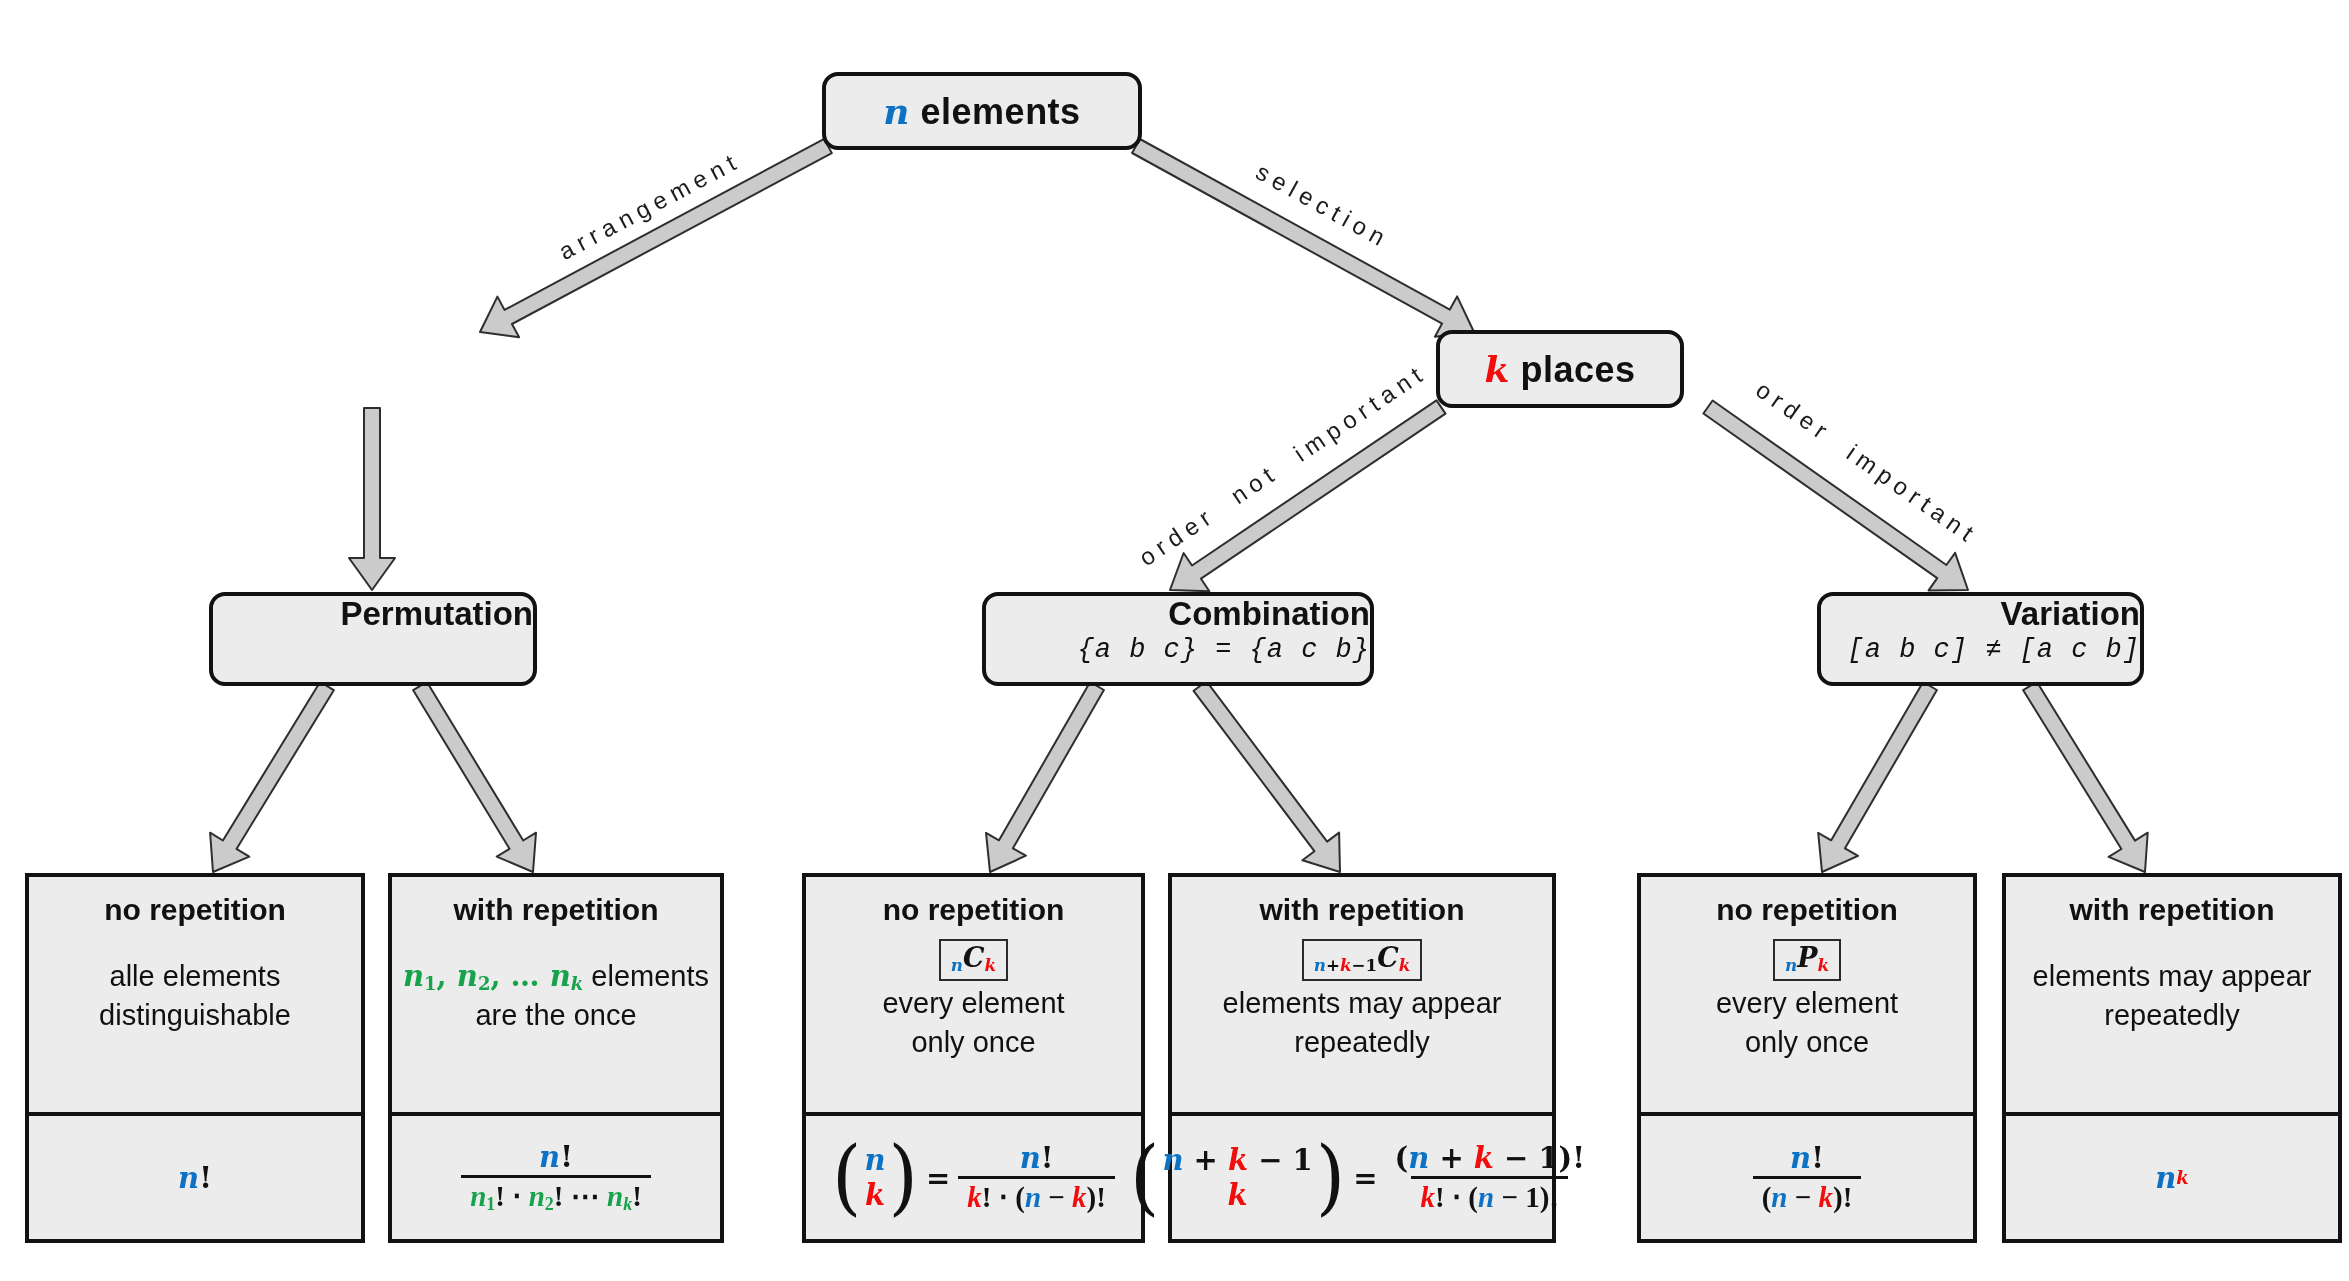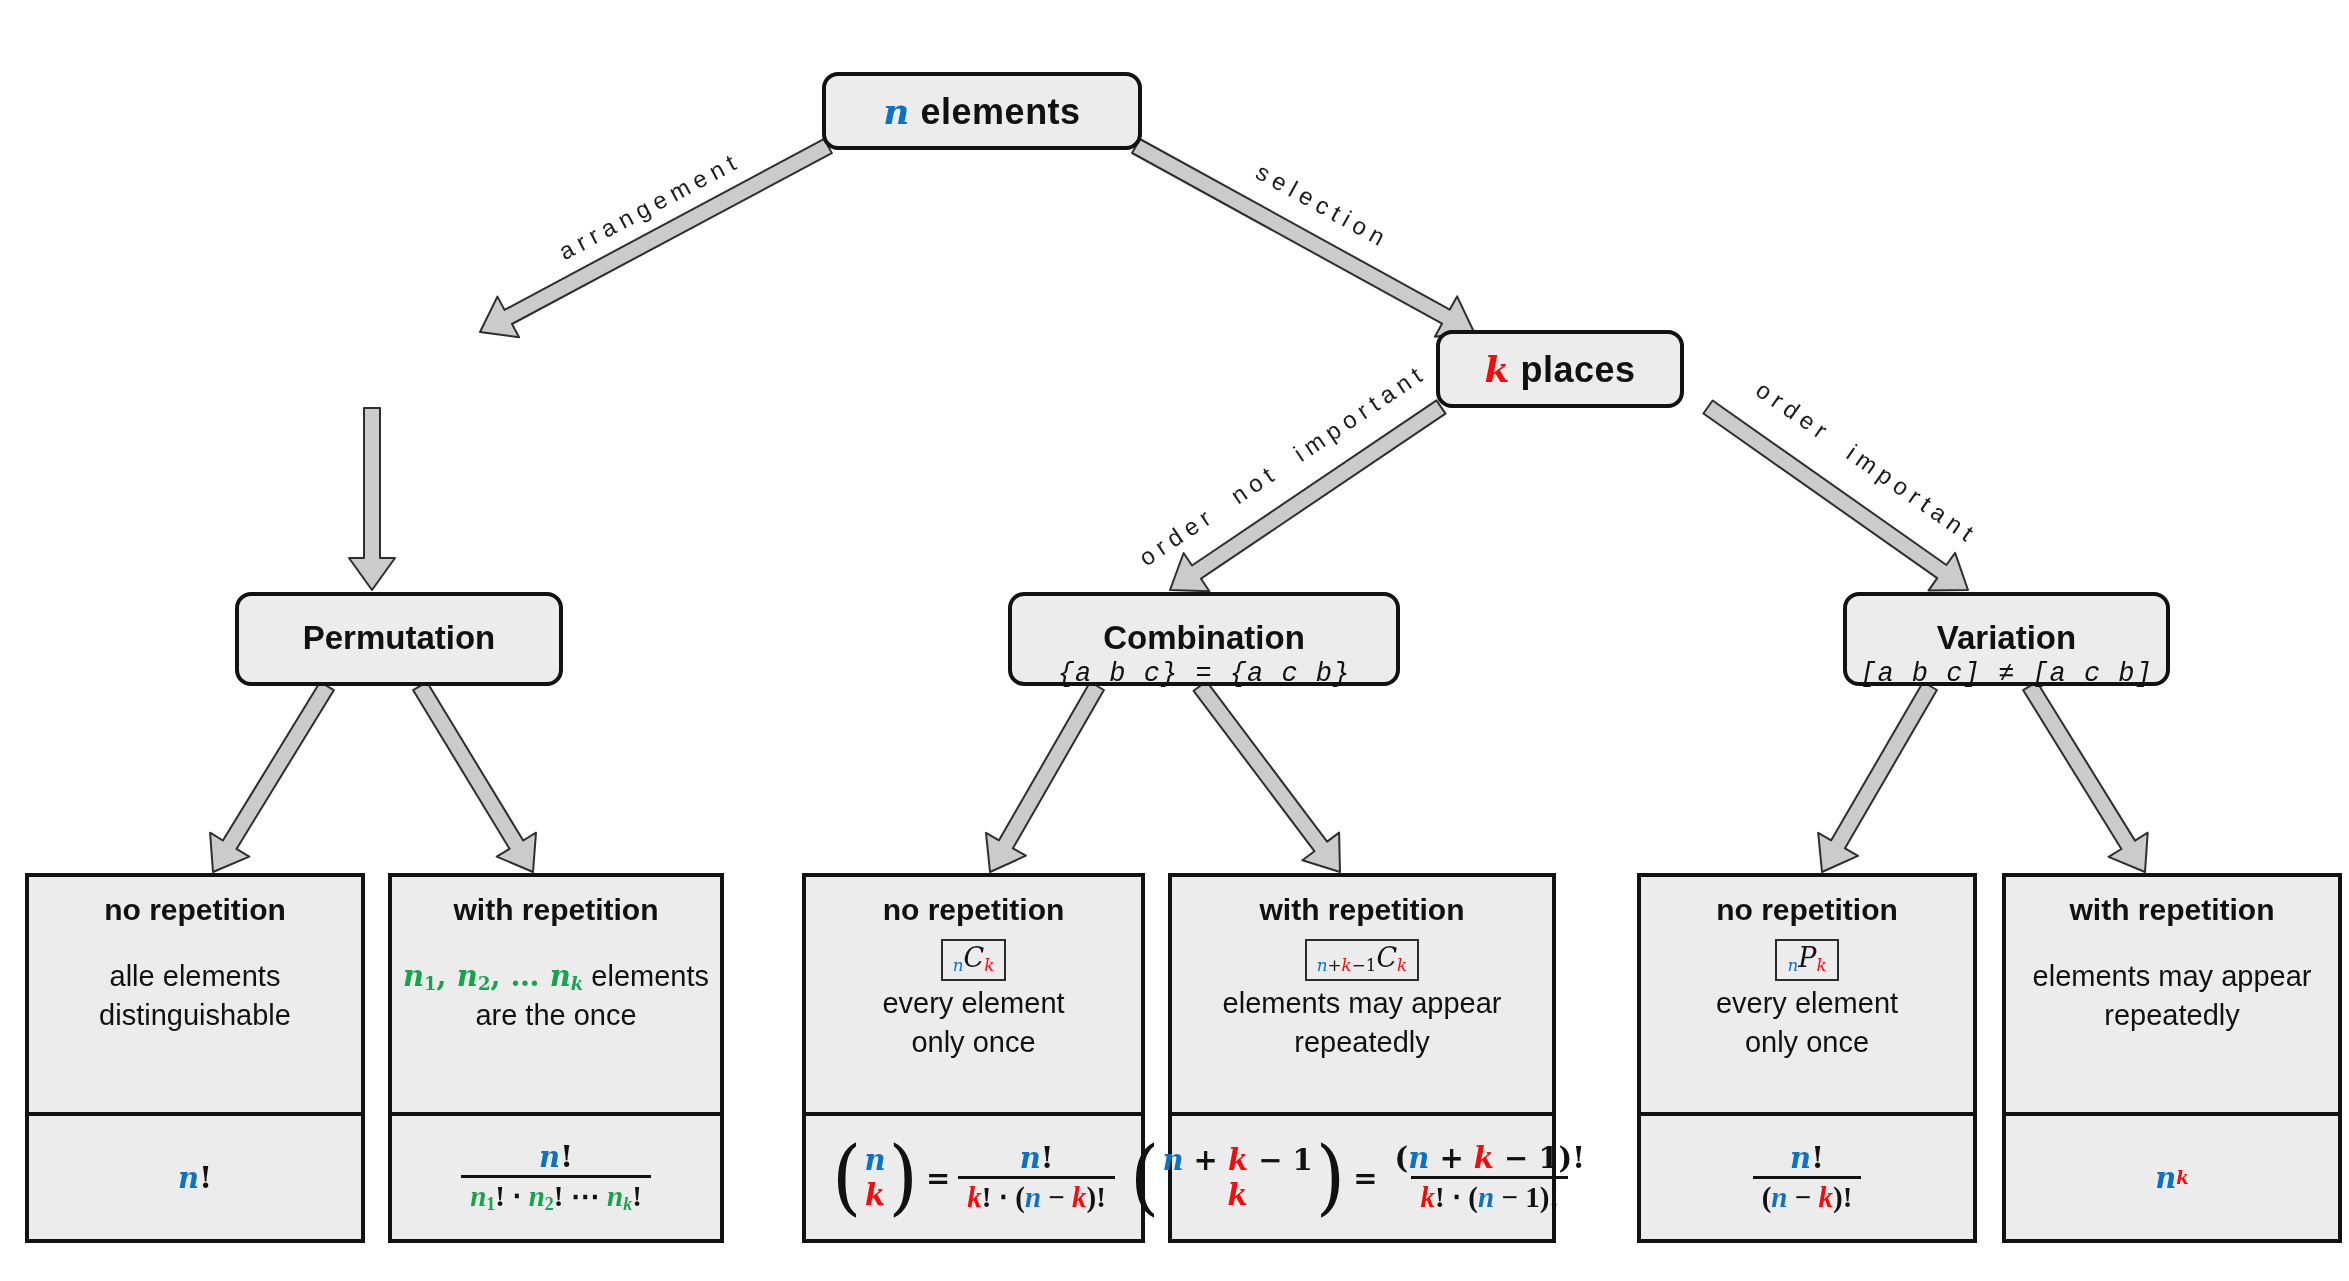--- a/index.html
+++ b/index.html
@@ -4,36 +4,36 @@
 <style>
   html,body{margin:0;padding:0;background:#fff;}
   .canvas{position:relative;width:2349px;height:1281px;background:#ffffff;
     font-family:"Liberation Sans",sans-serif;color:#111;overflow:hidden;border-radius:23px;}
   #arrow-layer{position:absolute;left:0;top:0;}
 
   
   .node{position:absolute;background:#ececec;border:4px solid #121212;border-radius:16px;
     box-sizing:border-box;display:flex;align-items:center;justify-content:center;}
   .node-line{font-size:36px;font-weight:bold;letter-spacing:0.5px;white-space:pre;}
-  .cat{flex-direction:column;justify-content:flex-start;padding-top:24px;align-items:center;margin-left:26px;}
+  .cat{flex-direction:column;justify-content:flex-start;padding-top:0;align-items:flex-end;}
   .cat-title{font-size:33px;font-weight:bold;line-height:1.1;}
   .cat-sub{font-family:Liberation Mono, monospace;font-style:italic;font-size:27px;margin-top:3px;
     letter-spacing:1px;min-height:34px;white-space:pre;}
 
   
   .edge-label{position:absolute;font-size:24px;letter-spacing:6px;word-spacing:12px;
     color:#1c1c1c;white-space:nowrap;transform-origin:center;}
 
   
   .leaf-card{position:absolute;top:873px;height:370px;background:#ececec;border:4px solid #121212;
     box-sizing:border-box;display:flex;flex-direction:column;gap:40px;}
   .leaf-top{flex:1;display:flex;flex-direction:column;align-items:center;padding-top:16px;min-height:0;}
   .leaf-title{font-size:30px;font-weight:bold;}
   .badge{margin-top:12px;border:2px solid #2a2a2a;padding:1px 10px 4px;
-    font-family:"DejaVu Serif",serif;font-weight:normal;font-size:27px;line-height:1.2;white-space:pre;}
+    font-family:"DejaVu Serif",serif;font-weight:bold;font-size:27px;line-height:1.2;white-space:pre;}
   .leaf-desc{flex:1;display:flex;flex-direction:column;justify-content:center;text-align:center;
     font-size:29px;line-height:1.32;padding-bottom:8px;}
   .desc-line{white-space:pre;}
   .leaf-formula{height:123px;border-top:4px solid #121212;display:flex;align-items:center;
     justify-content:center;font-family:"DejaVu Serif",serif;font-weight:bold;font-size:29px;gap:8px;}
 
   
   .tk{white-space:pre;}
   .tk.m{font-family:"DejaVu Serif",serif;font-weight:bold;}
   .tk.i{font-style:italic;}

